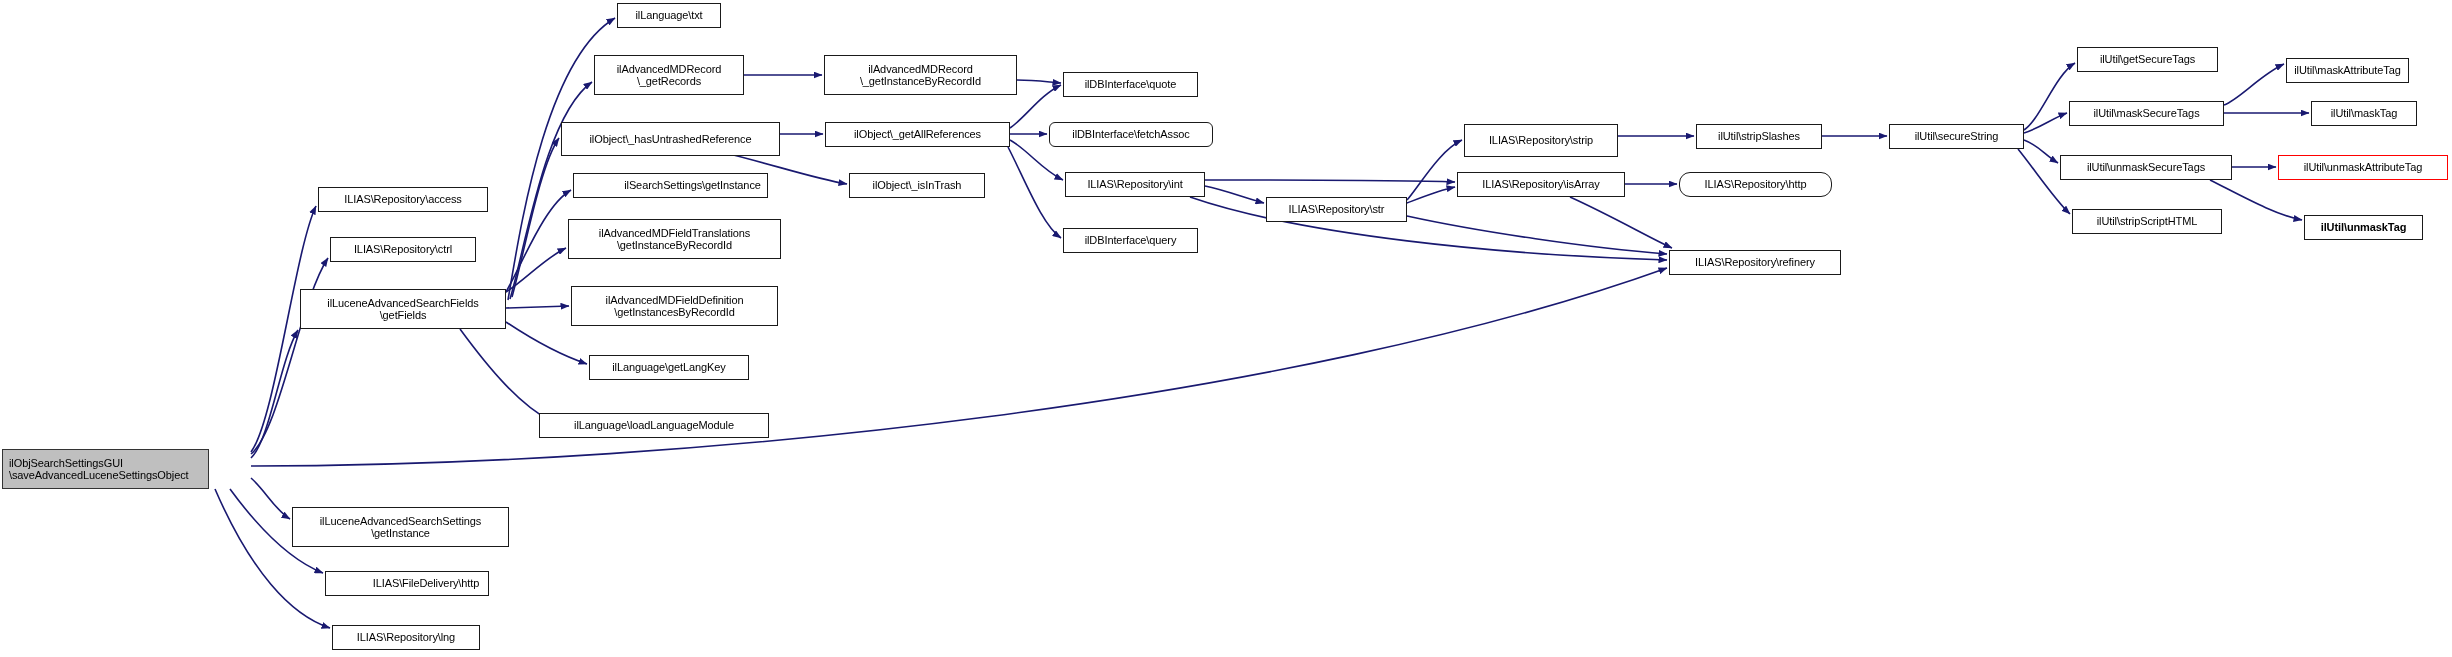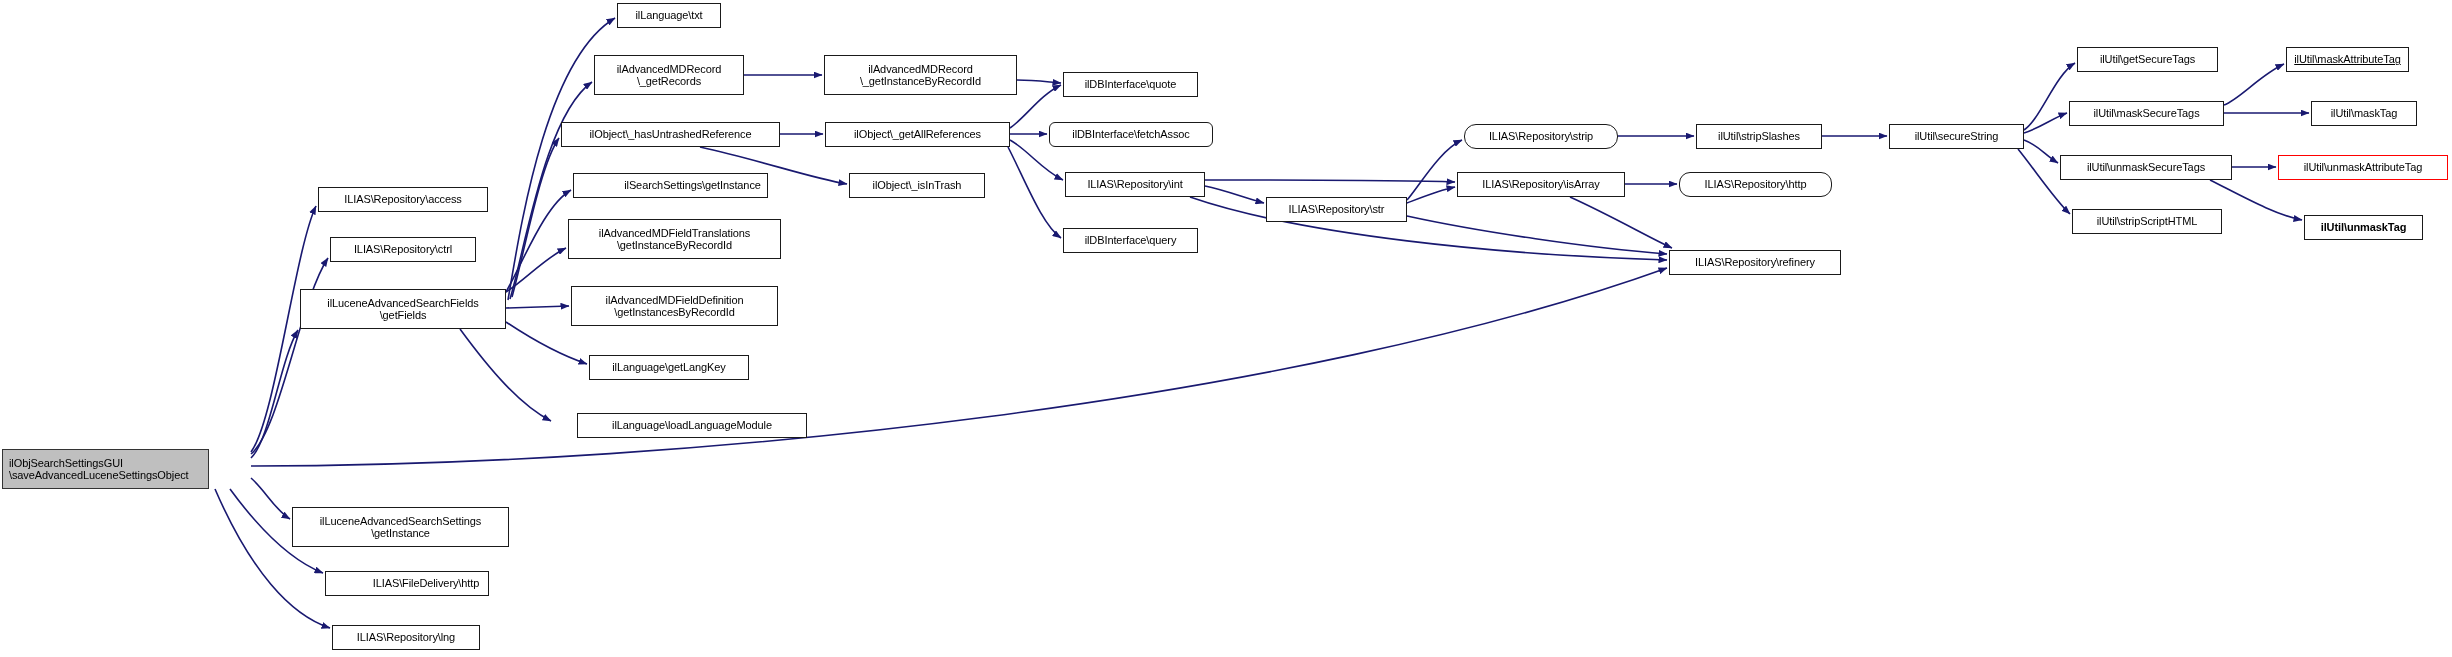--- a/index.html
+++ b/index.html
@@ -75,45 +75,45 @@
       <div class="node" style="left: 330px; top: 237px; width: 146px; height: 25px;">ILIAS\Repository\ctrl</div>
       <div class="node" style="left: 300px; top: 289px; width: 206px; height: 40px;">ilLuceneAdvancedSearchFields
 \getFields</div>
       <div class="node" style="left: 292px; top: 507px; width: 217px; height: 40px;">ilLuceneAdvancedSearchSettings
 \getInstance</div>
       <div class="node" style="left: 325px; top: 571px; width: 164px; height: 25px; padding-left: 38px;">ILIAS\FileDelivery\http</div>
       <div class="node" style="left: 332px; top: 625px; width: 148px; height: 25px;">ILIAS\Repository\lng</div>
       <div class="node" style="left: 617px; top: 3px; width: 104px; height: 25px;">ilLanguage\txt</div>
       <div class="node" style="left: 594px; top: 55px; width: 150px; height: 40px;">ilAdvancedMDRecord
 \_getRecords</div>
-      <div class="node" style="left: 561px; top: 122px; width: 219px; height: 25px;">ilObject\_hasUntrashedReference</div>
+      <div class="node" style="left: 561px; top: 122px; width: 219px; height: 34px;">ilObject\_hasUntrashedReference</div>
       <div class="node" style="left: 573px; top: 173px; width: 195px; height: 25px; padding-left: 44px;">ilSearchSettings\getInstance</div>
       <div class="node" style="left: 568px; top: 219px; width: 213px; height: 40px;">ilAdvancedMDFieldTranslations
 \getInstanceByRecordId</div>
       <div class="node" style="left: 571px; top: 286px; width: 207px; height: 40px;">ilAdvancedMDFieldDefinition
 \getInstancesByRecordId</div>
       <div class="node" style="left: 589px; top: 355px; width: 160px; height: 25px;">ilLanguage\getLangKey</div>
-      <div class="node" style="left: 577px; top: 413px; width: 230px; height: 25px;">ilLanguage\loadLanguageModule</div>
+      <div class="node" style="left: 539px; top: 413px; width: 230px; height: 25px;">ilLanguage\loadLanguageModule</div>
       <div class="node" style="left: 824px; top: 55px; width: 193px; height: 40px;">ilAdvancedMDRecord
 \_getInstanceByRecordId</div>
       <div class="node" style="left: 825px; top: 122px; width: 185px; height: 25px;">ilObject\_getAllReferences</div>
       <div class="node" style="left: 849px; top: 173px; width: 136px; height: 25px;">ilObject\_isInTrash</div>
       <div class="node" style="left: 1063px; top: 72px; width: 135px; height: 25px;">ilDBInterface\quote</div>
       <div class="node" style="left: 1049px; top: 122px; width: 164px; height: 25px; border-radius: 6px;">ilDBInterface\fetchAssoc</div>
       <div class="node" style="left: 1065px; top: 172px; width: 140px; height: 25px;">ILIAS\Repository\int</div>
       <div class="node" style="left: 1063px; top: 228px; width: 135px; height: 25px;">ilDBInterface\query</div>
       <div class="node" style="left: 1266px; top: 197px; width: 141px; height: 25px;">ILIAS\Repository\str</div>
-      <div class="node" style="left: 1464px; top: 124px; width: 154px; height: 25px; border-radius: 12px;">ILIAS\Repository\strip</div>
+      <div class="node" style="left: 1464px; top: 124px; width: 154px; height: 33px;">ILIAS\Repository\strip</div>
       <div class="node" style="left: 1457px; top: 172px; width: 168px; height: 25px;">ILIAS\Repository\isArray</div>
       <div class="node" style="left: 1669px; top: 250px; width: 172px; height: 25px;">ILIAS\Repository\refinery</div>
       <div class="node" style="left: 1696px; top: 124px; width: 126px; height: 25px;">ilUtil\stripSlashes</div>
       <div class="node" style="left: 1679px; top: 172px; width: 153px; height: 25px; border-radius: 11px;">ILIAS\Repository\http</div>
       <div class="node" style="left: 1889px; top: 124px; width: 135px; height: 25px;">ilUtil\secureString</div>
       <div class="node" style="left: 2077px; top: 47px; width: 141px; height: 25px;">ilUtil\getSecureTags</div>
       <div class="node" style="left: 2069px; top: 101px; width: 155px; height: 25px;">ilUtil\maskSecureTags</div>
       <div class="node" style="left: 2060px; top: 155px; width: 172px; height: 25px;">ilUtil\unmaskSecureTags</div>
       <div class="node" style="left: 2072px; top: 209px; width: 150px; height: 25px;">ilUtil\stripScriptHTML</div>
-      <div class="node" style="left: 2286px; top: 47px; width: 123px; height: 25px; text-decoration: underline;">ilUtil\maskAttributeTag</div>
+      <div class="node" style="left: 2286px; top: 58px; width: 123px; height: 25px;">ilUtil\maskAttributeTag</div>
       <div class="node" style="left: 2311px; top: 101px; width: 106px; height: 25px;">ilUtil\maskTag</div>
       <div class="node highlight" style="left: 2278px; top: 155px; width: 170px; height: 25px;">ilUtil\unmaskAttributeTag</div>
       <div class="node" style="left: 2304px; top: 215px; width: 119px; height: 25px; font-weight: bold;">ilUtil\unmaskTag</div>
     </div>
 </div>
 
 </body></html>

